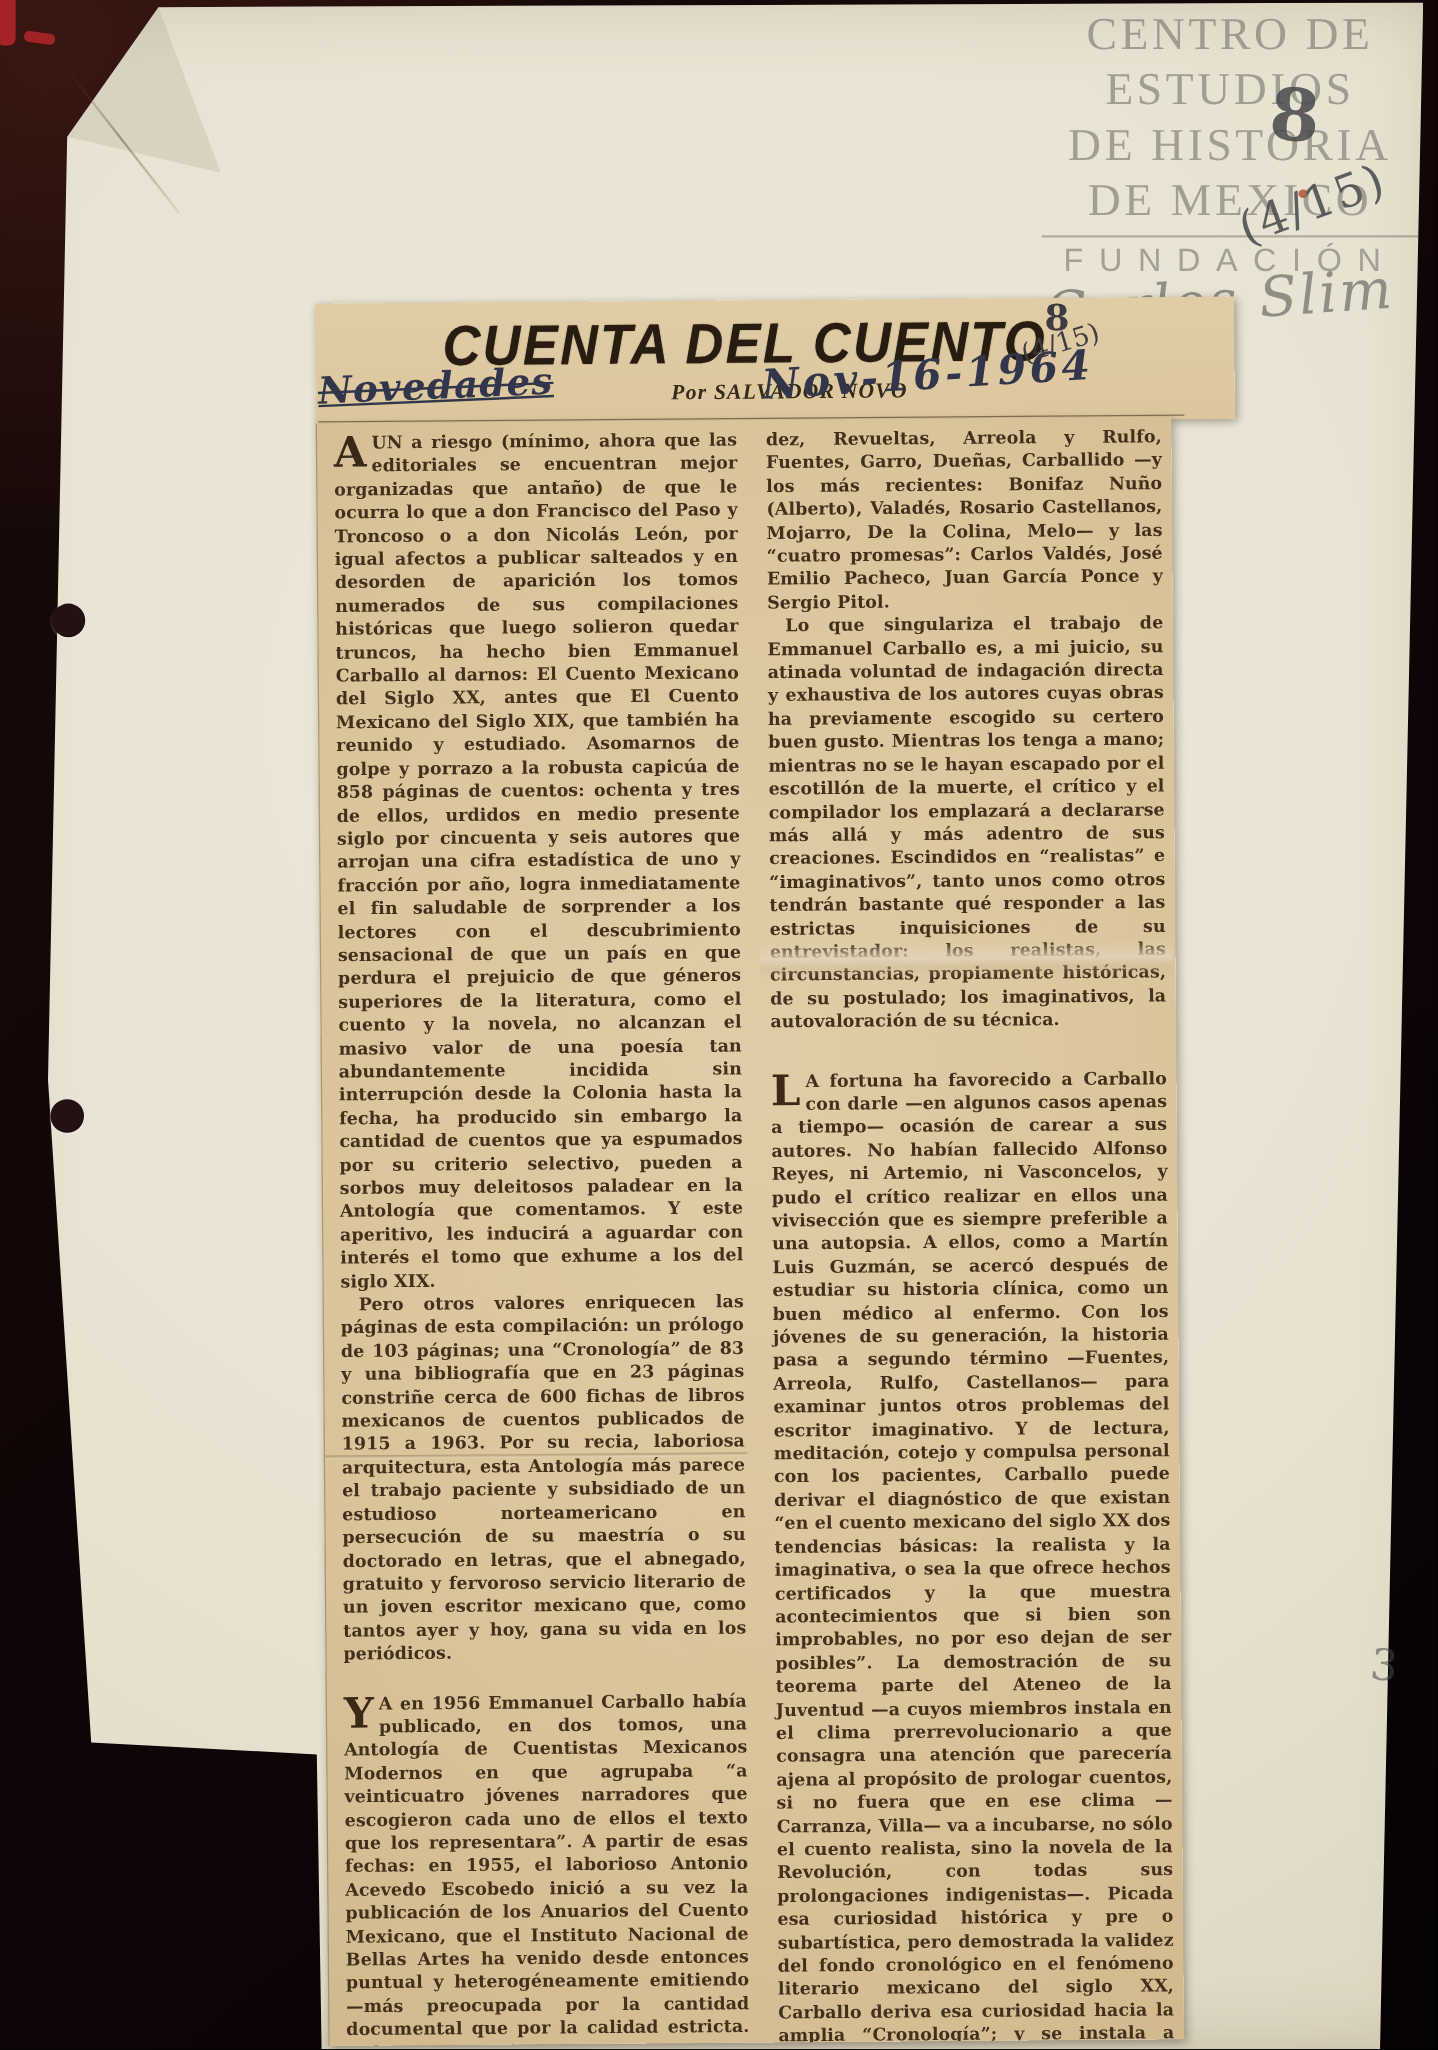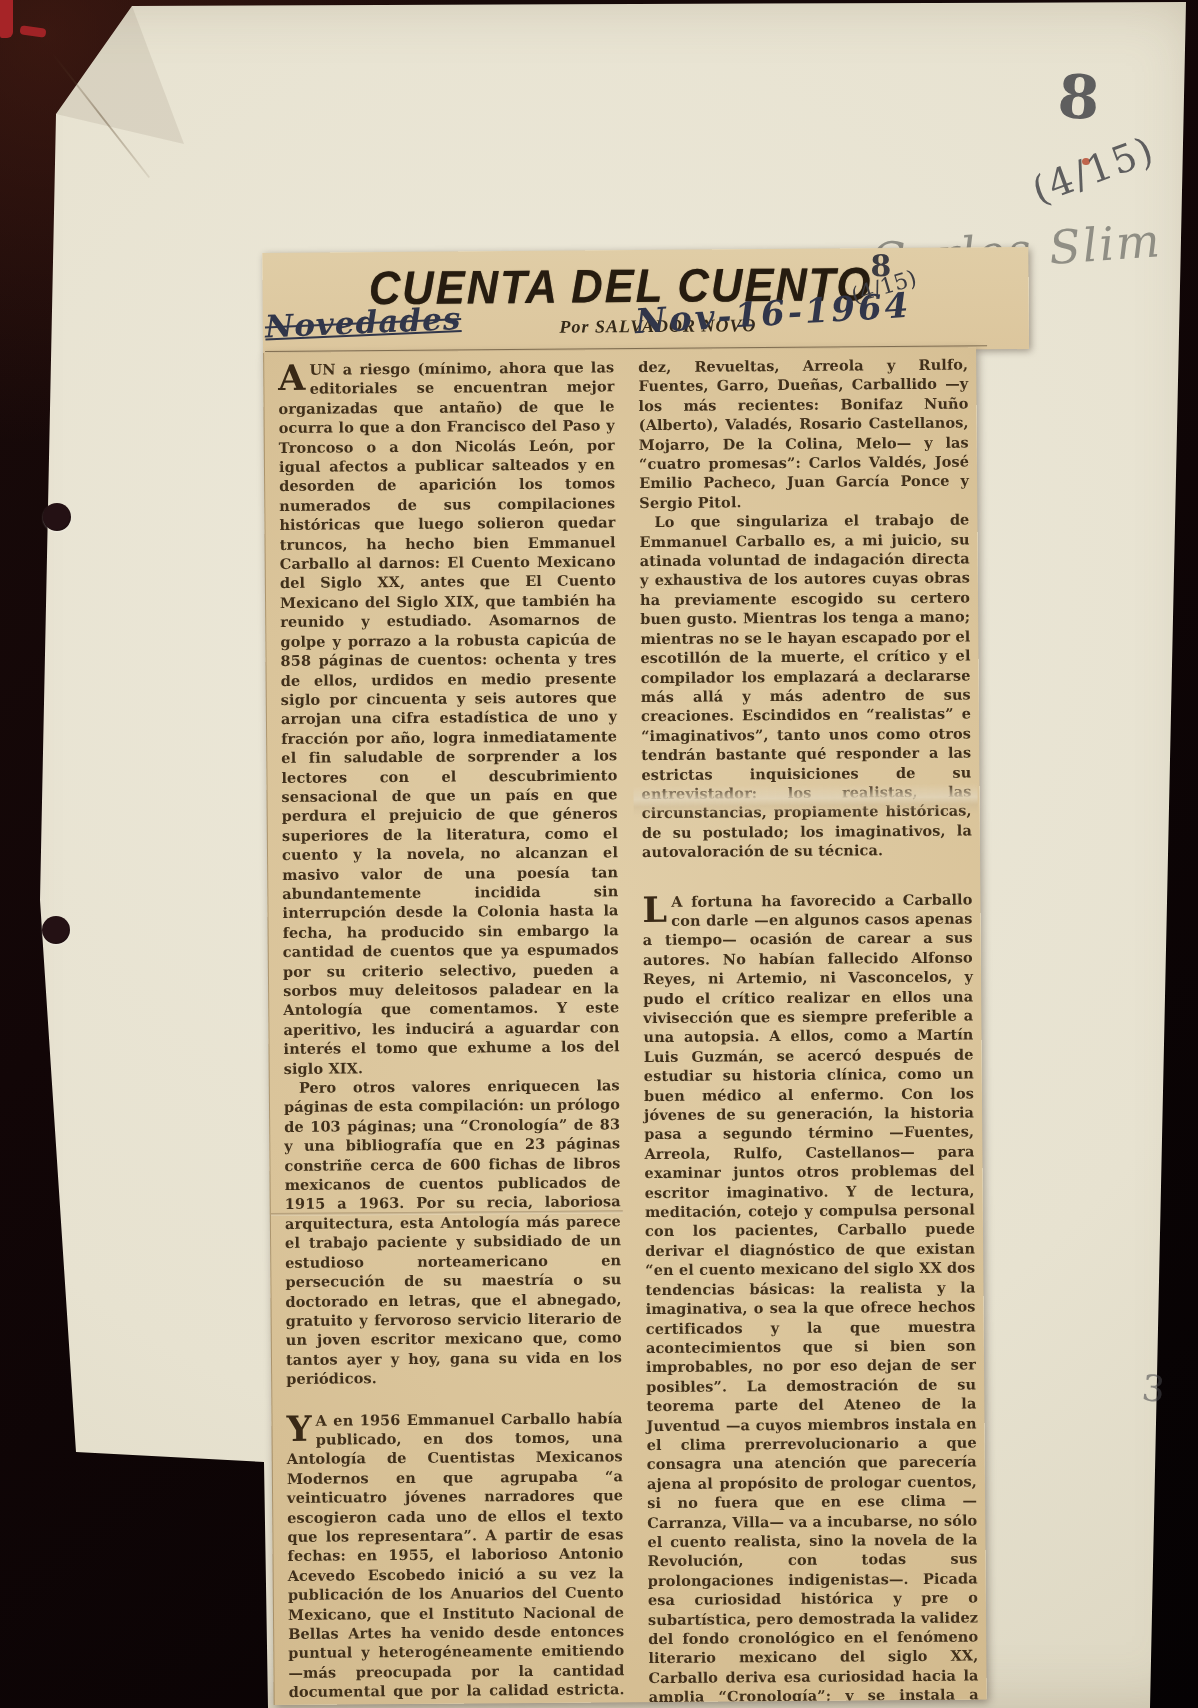--- a/index.html
+++ b/index.html
@@ -105,20 +105,28 @@
   <div class="paper"></div>
   <div class="fold-shade"></div>
   <div class="fold-crease"></div>
   <div class="hole top"></div>
   <div class="hole bottom"></div>
 
   <div class="red-mark-1"></div>
   <div class="red-mark-2"></div>
   <div class="red-dot"></div>
 
+  <div class="watermark">
+    <div class="wline">CENTRO DE</div>
+    <div class="wline">ESTUDIOS</div>
+    <div class="wline">DE HISTORIA</div>
+    <div class="wline">DE MEXICO</div>
+    <hr class="wm-divider">
+    <div class="wm-foundation">FUNDACIÓN</div>
+  </div>
   <div class="wm-signature">Carlos Slim</div>
 
   <div class="pencil pencil-8">8</div>
   <div class="pencil pencil-code">(4/15)</div>
   <div class="pencil pencil-3">3</div>
 
   <div class="clipping">
 
     <div class="headline-strip">
       <div class="headline">CUENTA DEL CUENTO</div>

